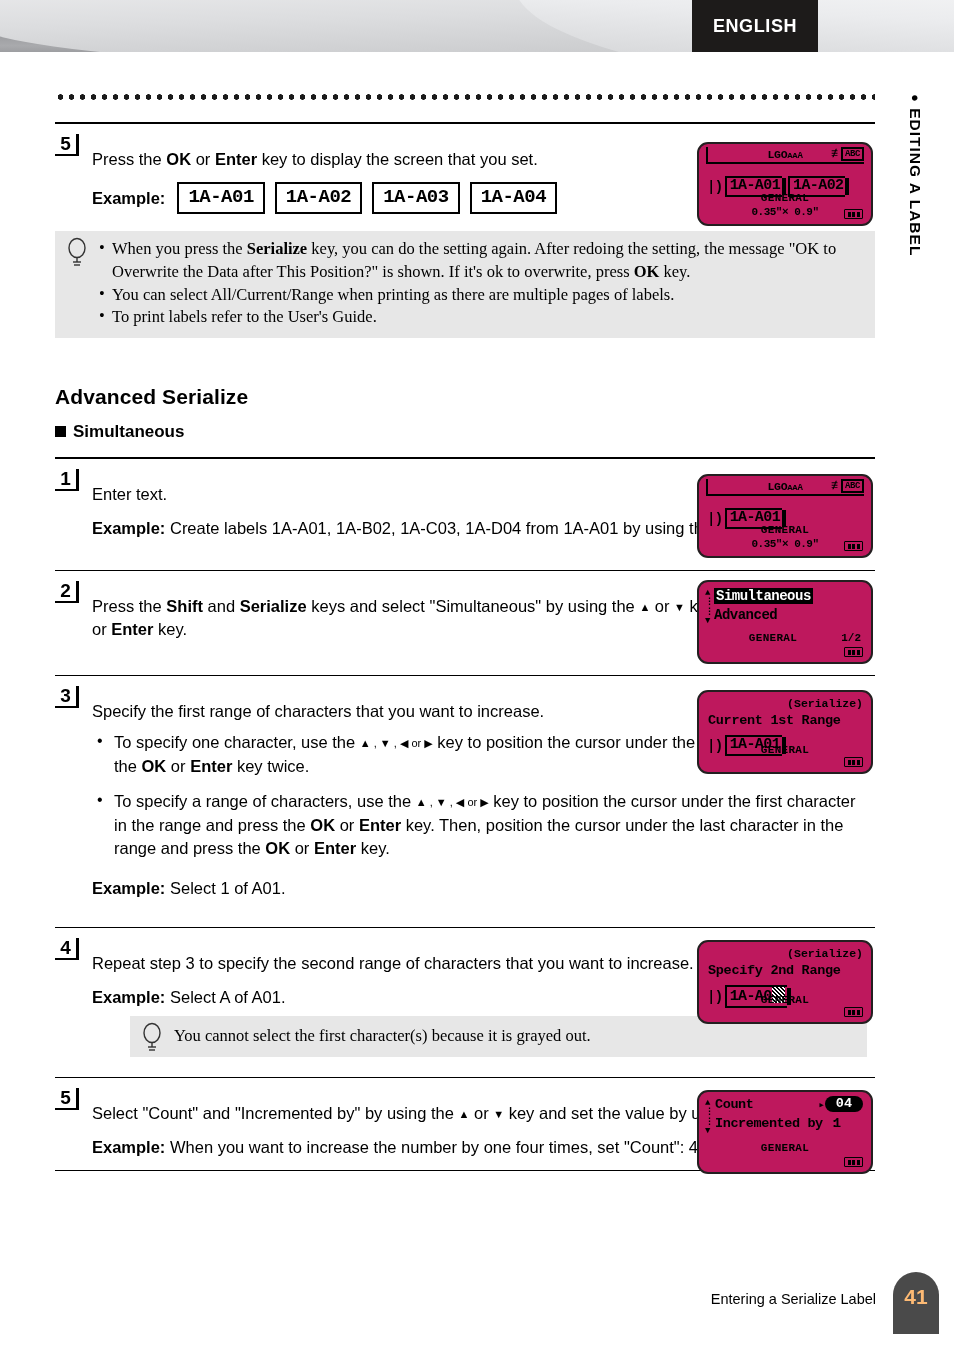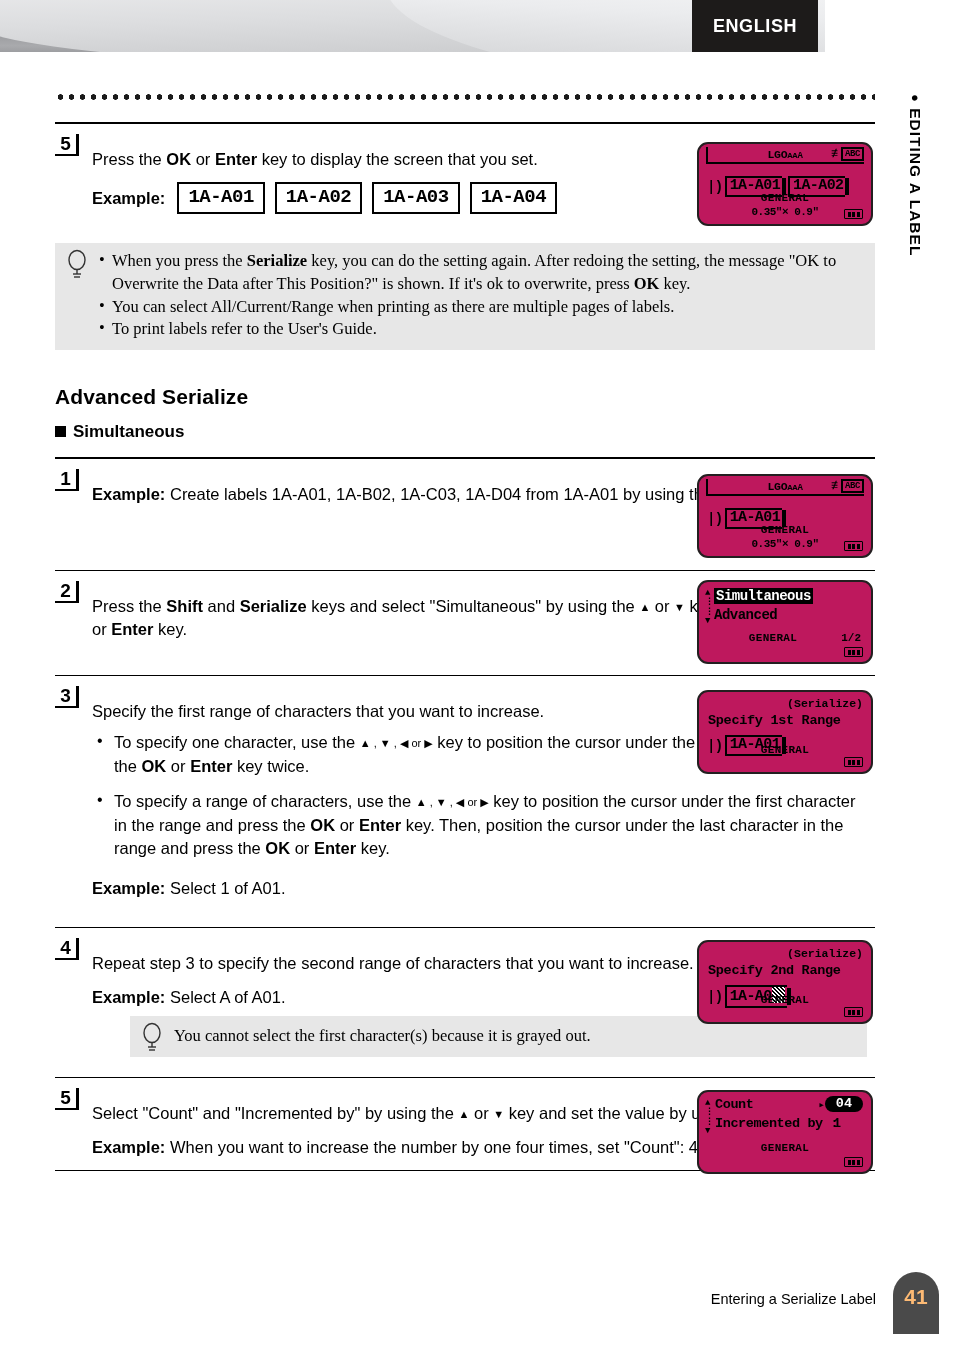--- a/index.html
+++ b/index.html
@@ -8,21 +8,21 @@
     width: 954px; height: 1352px;
     background: #fff;
     font-family: "Liberation Sans", sans-serif;
     color: #000;
     position: relative;
     overflow: hidden;
   }
 
   
   .header {
-    position: absolute; top:0; left:0; width:825px; height:52px;
+    position: absolute; top:0; left:0; width:954px; height:52px;
     overflow: hidden;
     padding-left: 38px;
   }
   .header-grad {
     position:absolute; inset:0;
     background: linear-gradient(to bottom,
         #d8d9da 0%, #bdbec0 6%, #9a9b9e 12%, #949598 55%, #a9aaad 88%, #9d9ea1 100%);
   }
   .header-swoosh {
     position:absolute; top:-58px; left:-40px; width:1060px; height:120px;
@@ -230,21 +230,21 @@
           <span class="example-label">Example:</span>
           <span class="lbl-box">1A-A01</span>
           <span class="lbl-box">1A-A02</span>
           <span class="lbl-box">1A-A03</span>
           <span class="lbl-box">1A-A04</span>
         </div>
       </div>
     </div>
   </div>
 
-  <div class="section" style="top:185px;">
+  <div class="section" style="top:173px;">
     <div class="tip">
       <div class="tip-bulb">
         <svg width="22" height="32" viewBox="0 0 22 32" aria-hidden="true">
           <ellipse cx="11" cy="11" rx="8" ry="9.5" fill="none" stroke="#333" stroke-width="1.4"></ellipse>
           <line x1="11" y1="20" x2="11" y2="25" stroke="#333" stroke-width="1.4"></line>
           <line x1="7" y1="25" x2="15" y2="25" stroke="#333" stroke-width="1.4"></line>
           <line x1="8" y1="28" x2="14" y2="28" stroke="#333" stroke-width="1.4"></line>
         </svg>
       </div>
       <div class="tip-text">
@@ -264,20 +264,21 @@
     <div class="h-sub">
       <span class="sq"></span><span>Simultaneous</span>
     </div>
   </div>
 
   <div class="section" style="top:405px;">
     <hr class="hr-thick">
     <div class="step-row">
       <div class="step-num">1</div>
       <div class="step-body">
+        <p>Enter text.</p>
         <p>
           <b>Example:</b><span> Create labels 1A-A01, 1A-B02, 1A-C03, 1A-D04 from 1A-A01 by using this function.</span>
         </p>
       </div>
     </div>
   </div>
 
   <div class="section" style="top:518px;">
     <hr class="hr-thin">
     <div class="step-row">
@@ -412,21 +413,21 @@
     <div class="page-ind" style="bottom:18px;">1/2</div>
     <div class="batt">
         <i></i>
         <i></i>
         <i></i>
       </div>
   </div>
 
   <div class="lcd" style="left:697px; top:638px;">
     <div style="position:absolute; right:8px; top:5px; font-size:11.5px; font-weight:bold;">(Serialize)</div>
-    <div style="position:absolute; left:9px; top:21px; font-size:13.5px; font-weight:bold; letter-spacing:-0.3px;">Specify 1st Range</div>
+    <div style="position:absolute; left:9px; top:21px; font-size:13.5px; font-weight:bold; letter-spacing:-0.3px;">Current 1st Range</div>
     <div class="lcd-row" style="top:43px;">
       <span style="font-size:14px;">∣)</span>
       <span class="txtbox">1A-A01</span>
         <span class="caret"></span>
     </div>
     <div class="lcd-foot" style="bottom:16px;">GENERAL</div>
     <div class="batt">
         <i></i>
         <i></i>
         <i></i>

